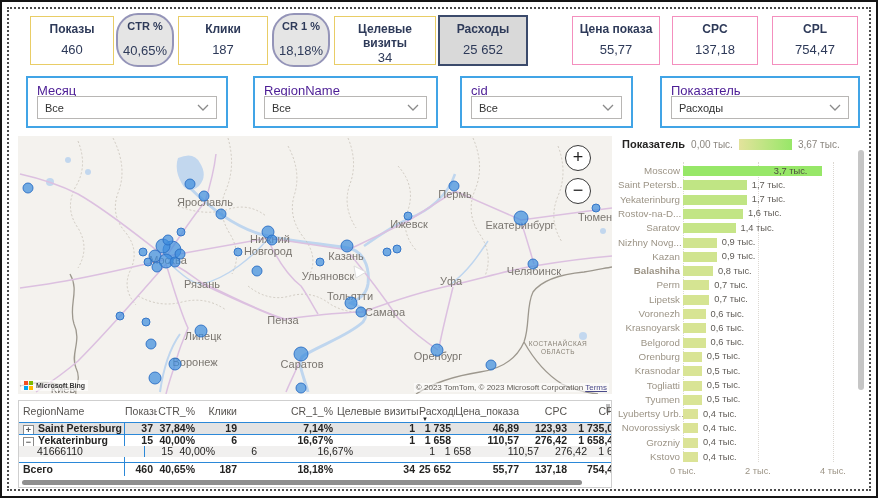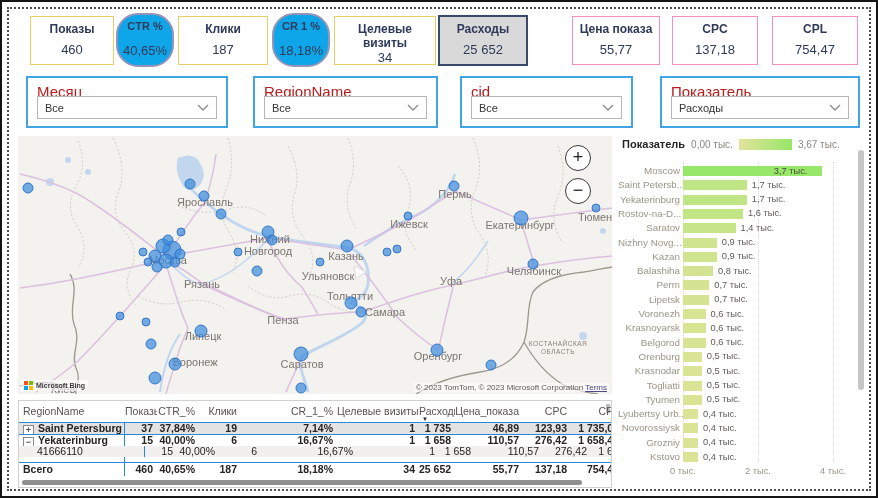--- a/index.html
+++ b/index.html
@@ -6,28 +6,28 @@
   #root{position:relative;width:878px;height:498px;background:#fff;overflow:hidden;}
   .outer-frame{position:absolute;inset:0;border:2px solid #151515;pointer-events:none;z-index:50;}
   .dotted-frame{position:absolute;inset:7px;border:2px dotted #4d4d4d;pointer-events:none;z-index:50;}
 
   
   .kpi-card{position:absolute;box-sizing:border-box;background:#fff;text-align:center;
     display:flex;flex-direction:column;justify-content:space-between;padding:5px 2px 7px;}
   .kpi-card.yellow{border:1px solid #e9cd66;top:16px;height:49px;}
   .kpi-card.pink{border:1px solid #f48fbe;top:16px;height:49px;}
   .kpi-card.gray{border:2px solid #3b4a6b;background:#d9d9d9;top:15px;height:51px;}
-  .kpi-card.pill{border:2px solid #9494b8;background:#0ea5e9;border-radius:22px;top:13px;height:54px;}
+  .kpi-card.pill{border:2px solid #9494b8;background:#e5e5e5;border-radius:22px;top:13px;height:54px;}
   .kpi-label{font-size:12px;font-weight:bold;color:#2e3a59;}
   .kpi-card.pill .kpi-label{font-size:11px;}
   .kpi-value{font-size:13px;color:#2e3a59;}
 
   
   .filter-box{position:absolute;top:76px;height:52px;box-sizing:border-box;border:2px solid #41a4e6;background:#fff;}
-  .filter-label{font-size:15px;color:#b91c1c;margin:5px 0 0 9px;}
+  .filter-label{font-size:13px;color:#4c1d95;margin:5px 0 0 9px;}
   .filter-select{position:absolute;left:9px;right:9px;bottom:7px;height:23px;border:1px solid #b8b6b4;
     display:flex;align-items:center;justify-content:space-between;padding:0 7px;box-sizing:border-box;background:#fff;cursor:pointer;}
   .filter-value{font-size:11px;color:#333;}
 
   
   #map-wrap{position:absolute;left:18px;top:136px;width:594px;height:258px;background:#f4f2ee;overflow:hidden;}
   .zoom-btn{position:absolute;width:26px;height:26px;border-radius:50%;background:#fff;border:1.6px solid #3a3a3a;
     box-sizing:border-box;text-align:center;line-height:22px;font-size:18px;color:#222;cursor:pointer;z-index:5;}
   .map-attr{position:absolute;right:3px;bottom:2px;font-size:8px;color:#5f5b55;background:rgba(255,255,255,.55);padding:0 2px;z-index:5;}
   .map-attr a{color:#4a4a8a;text-decoration:underline;}
@@ -319,21 +319,21 @@
         <div class="bar-val" style="top: 72.4px; left: 130px;">1,6 тыс.</div>
         <div class="bar-row-label" style="top: 86.2px;">Saratov</div>
         <div class="bar" style="left: 65px; top: 87.2px; width: 52.5px; background: rgb(198, 229, 136);"></div>
         <div class="bar-val" style="top: 86.7px; left: 122.5px;">1,4 тыс.</div>
         <div class="bar-row-label" style="top: 100.5px;">Nizhny Novg...</div>
         <div class="bar" style="left: 65px; top: 101.5px; width: 33.75px; background: rgb(208, 228, 143);"></div>
         <div class="bar-val" style="top: 101px; left: 103.75px;">0,9 тыс.</div>
         <div class="bar-row-label" style="top: 114.8px;">Kazan</div>
         <div class="bar" style="left: 65px; top: 115.8px; width: 33.75px; background: rgb(208, 228, 143);"></div>
         <div class="bar-val" style="top: 115.3px; left: 103.75px;">0,9 тыс.</div>
-        <div class="bar-row-label" style="top: 129.1px;">Balashiha</div>
+        <div class="bar-row-label" style="top: 129.1px; font-weight: bold;">Balashiha</div>
         <div class="bar" style="left: 65px; top: 130.1px; width: 30px; background: rgb(210, 228, 145);"></div>
         <div class="bar-val" style="top: 129.6px; left: 100px;">0,8 тыс.</div>
         <div class="bar-row-label" style="top: 143.4px;">Perm</div>
         <div class="bar" style="left: 65px; top: 144.4px; width: 26.25px; background: rgb(213, 228, 146);"></div>
         <div class="bar-val" style="top: 143.9px; left: 96.25px;">0,7 тыс.</div>
         <div class="bar-row-label" style="top: 157.7px;">Lipetsk</div>
         <div class="bar" style="left: 65px; top: 158.7px; width: 26.25px; background: rgb(213, 228, 146);"></div>
         <div class="bar-val" style="top: 158.2px; left: 96.25px;">0,7 тыс.</div>
         <div class="bar-row-label" style="top: 172px;">Voronezh</div>
         <div class="bar" style="left: 65px; top: 173px; width: 22.5px; background: rgb(215, 228, 147);"></div>

